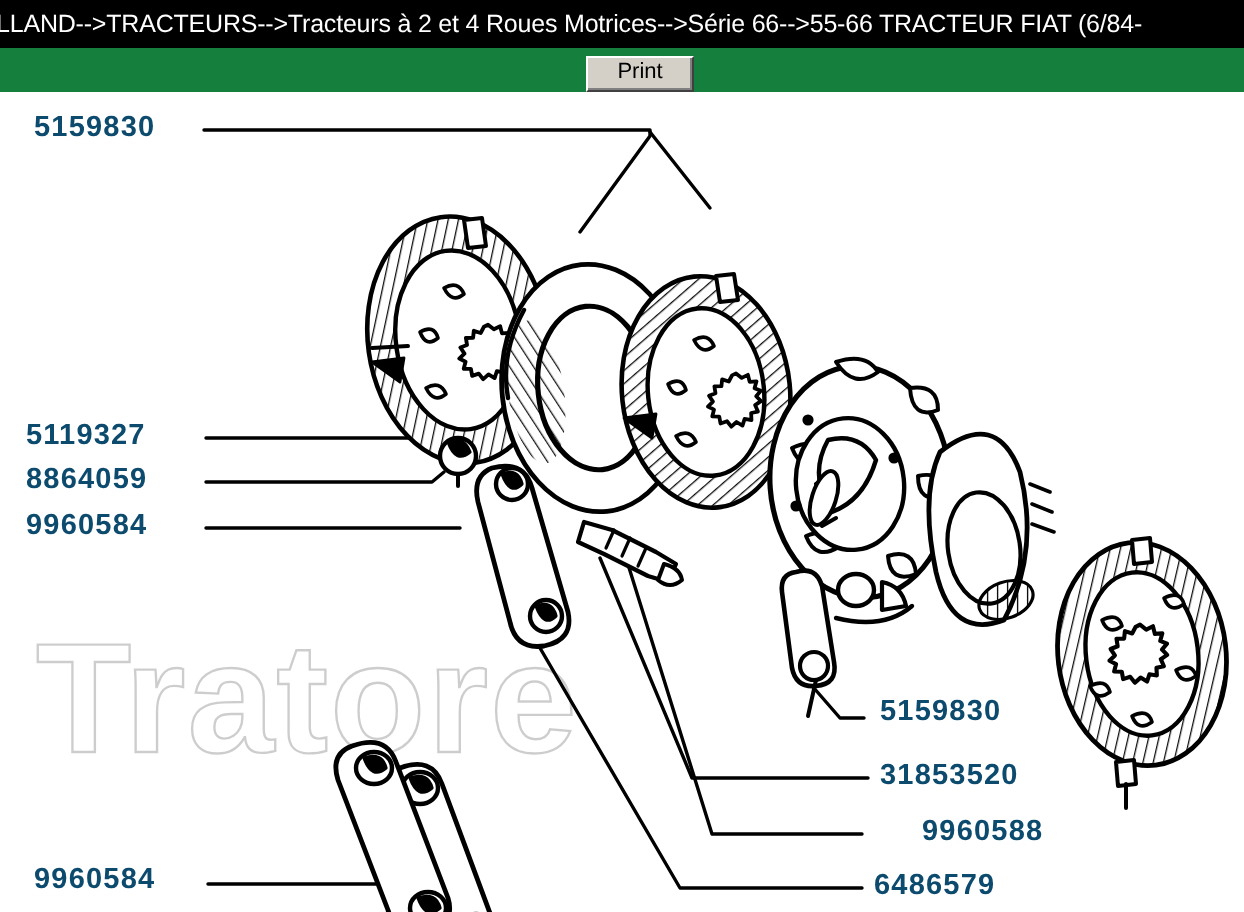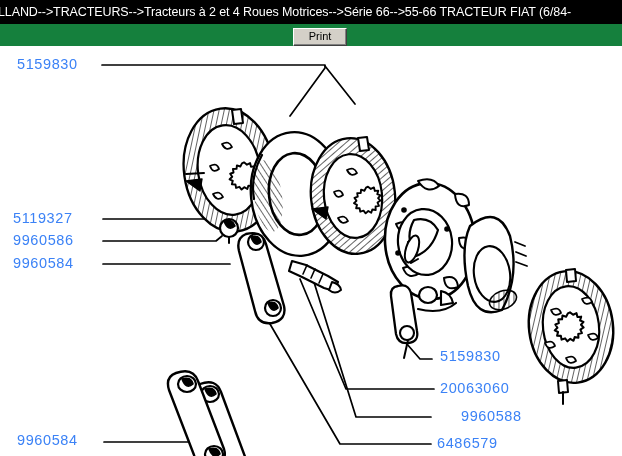--- a/index.html
+++ b/index.html
@@ -43,23 +43,23 @@
   #diagram-canvas{
     position:absolute;left:0;top:46px;width:622px;height:410px;
     background:#ffffff;overflow:hidden;
   }
   #diagram-svg{position:absolute;left:0;top:0;}
 
   
   .part-label{
     position:absolute;
     font-family:"Liberation Sans", sans-serif;
-    font-weight:normal;
+    font-weight:bold;
     font-size:14.5px;
-    color:#3b82f6;
+    color:#0c4a6e;
     letter-spacing:0.6px;
     white-space:nowrap;
     line-height:15px;
   }
 
   
   #label-5159830-top{left:17px;top:11px;}
   #label-5119327  {left:13px;top:165px;text-align:center;}
   #label-9960586  {left:13px;top:187px;}
   #label-9960584  {left:13px;top:210px;}
@@ -90,20 +90,21 @@
 <div id="breadcrumb-bar">
   <span class="crumb-text">LLAND--&gt;TRACTEURS--&gt;Tracteurs à 2 et 4 Roues Motrices--&gt;Série 66--&gt;55-66 TRACTEUR FIAT (6/84-</span>
 </div>
 
 <div id="print-bar">
   <div id="print-button">Print</div>
 </div>
 
 <div id="diagram-canvas">
 
+  <div id="watermark">Tratore</div>
 
   <svg id="diagram-svg" width="622" height="410" viewBox="0 0 622 410" xmlns="http://www.w3.org/2000/svg">
 
     <defs>
 
       <pattern id="radhatch" width="5" height="5" patternUnits="userSpaceOnUse" patternTransform="rotate(20)">
         <line x1="0" y1="0" x2="0" y2="5" stroke="#000" stroke-width="1.3"></line>
       </pattern>
       <pattern id="radhatch2" width="5" height="5" patternUnits="userSpaceOnUse" patternTransform="rotate(-25)">
         <line x1="0" y1="0" x2="0" y2="5" stroke="#000" stroke-width="1.3"></line>
@@ -273,22 +274,22 @@
         <ellipse cx="407" cy="287" rx="7" ry="7" fill="#fff" stroke="#000" stroke-width="2.1"></ellipse>
         <path d="M408,294 l-4,18" stroke-width="2"></path>
         <path d="M418,263 q24,6 38,-6" stroke-width="2.2"></path>
       </g>
 
     </g>
   </svg>
 
   <div class="part-label" id="label-5159830-top">5159830</div>
   <div class="part-label" id="label-5119327">5119327</div>
-  <div class="part-label" id="label-9960586">9960586</div>
+  <div class="part-label" id="label-9960586">8864059</div>
   <div class="part-label" id="label-9960584">9960584</div>
   <div class="part-label" id="label-9960584-b">9960584</div>
 
   <div class="part-label" id="label-5159830-bot">5159830</div>
-  <div class="part-label" id="label-20063060">20063060</div>
+  <div class="part-label" id="label-20063060">31853520</div>
   <div class="part-label" id="label-9960588">9960588</div>
   <div class="part-label" id="label-9960585">6486579</div>
 
 </div>
 
 </body></html>

